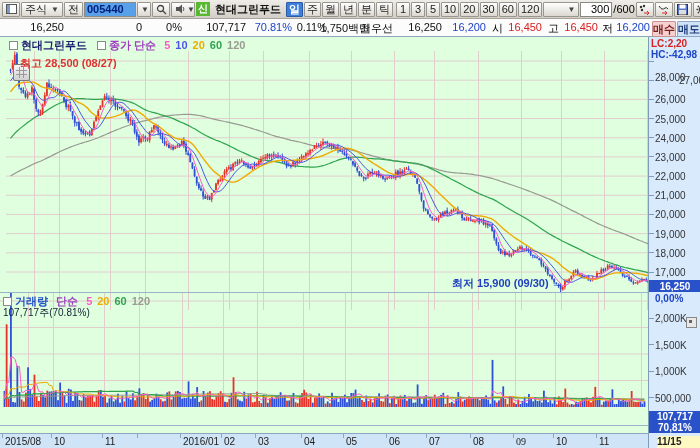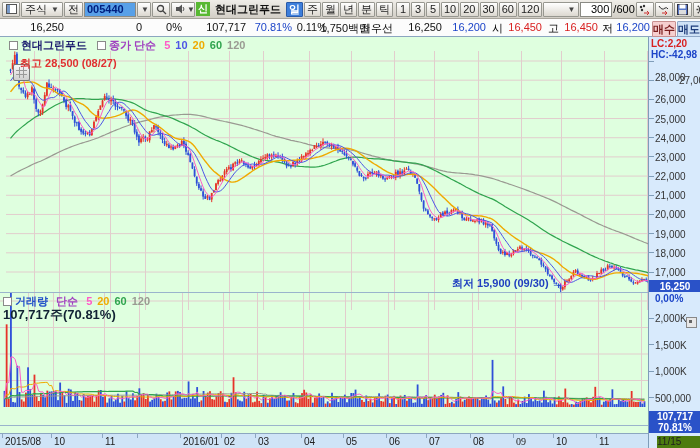--- a/index.html
+++ b/index.html
@@ -50,21 +50,21 @@
   #sell-btn{left:677px;background:#cfe2f6;border:1px solid #8fa8c8;color:#1d3b7a;}
   
   #chart{position:absolute;left:0;top:37px;width:700px;height:411px;background:#dfffdf;}
   #plot{position:absolute;left:0;top:0;width:648px;height:411px;}
   #price-pane{position:absolute;left:0;top:0;width:648px;height:273px;margin-left:6px;}
   #volume-pane{position:absolute;left:0;top:255px;width:648px;height:115px;border-top:1px solid #9ab4cc;box-sizing:border-box;}
   #price-svg,#volume-svg{position:absolute;left:0;top:0;}
   .pane-header{position:absolute;left:3px;top:1px;font-size:11px;font-weight:bold;z-index:3;white-space:nowrap;}
   .chk{display:inline-block;width:7px;height:7px;border:1px solid #8a8a8a;background:#fff;margin-right:3px;vertical-align:-1px;}
   .legend-num{margin-left:5px;}
-  #vol-readout{position:absolute;left:3px;top:13px;font-size:13px;font-weight:bold;color:#123;z-index:3;}
+  #vol-readout{position:absolute;left:3px;top:13px;font-size:10px;font-weight:normal;color:#123;z-index:3;}
   #anno-high{position:absolute;left:14px;top:19px;color:#e03030;font-size:11px;font-weight:bold;z-index:3;}
   #anno-low{position:absolute;left:446px;top:239px;color:#2040c0;font-size:11px;font-weight:bold;z-index:3;}
   #chart-tool-icon{
     position:absolute;left:7px;top:27px;width:15px;height:15px;z-index:3;
     background:linear-gradient(#f8f8f8,#cfcfcf);border:1px solid #777;border-radius:2px;
   }
   #chart-tool-icon:before{
     content:"";position:absolute;left:2px;top:2px;right:2px;bottom:2px;
     background:
       linear-gradient(#9a9a9a,#9a9a9a) 0 3px/100% 1px no-repeat,
@@ -87,21 +87,21 @@
   #hc-label{position:absolute;left:2px;top:12px;color:#1c44c8;font-weight:bold;}
   #price-box{
     position:absolute;left:0;width:52px;height:12px;background:#2a52c8;color:#fff;
     font-weight:bold;display:flex;align-items:center;justify-content:center;font-size:10px;
   }
   #price-pct{position:absolute;left:6px;color:#1c44c8;font-weight:bold;}
   #vol-box{
     position:absolute;left:0;top:374px;width:52px;height:22px;background:#2a52c8;color:#fff;
     font-weight:bold;text-align:center;font-size:10px;line-height:11px;
   }
-  #ax-corner{position:absolute;left:8px;top:399px;color:#202020;background:#4d7c0f;width:44px;height:12px;}
+  #ax-corner{position:absolute;left:8px;top:399px;color:#202020;background:#fef9c3;width:44px;height:12px;font-weight:bold;}
   #pane-expand-icon{
     position:absolute;right:3px;top:280px;width:9px;height:9px;background:#e8e8e8;
     border:1px solid #888;z-index:4;
   }
   #pane-expand-icon:before{content:"";position:absolute;left:2px;top:2px;width:3px;height:3px;background:#666;}
 </style>
 </head>
 <body>
 
 <div id="toolbar">

